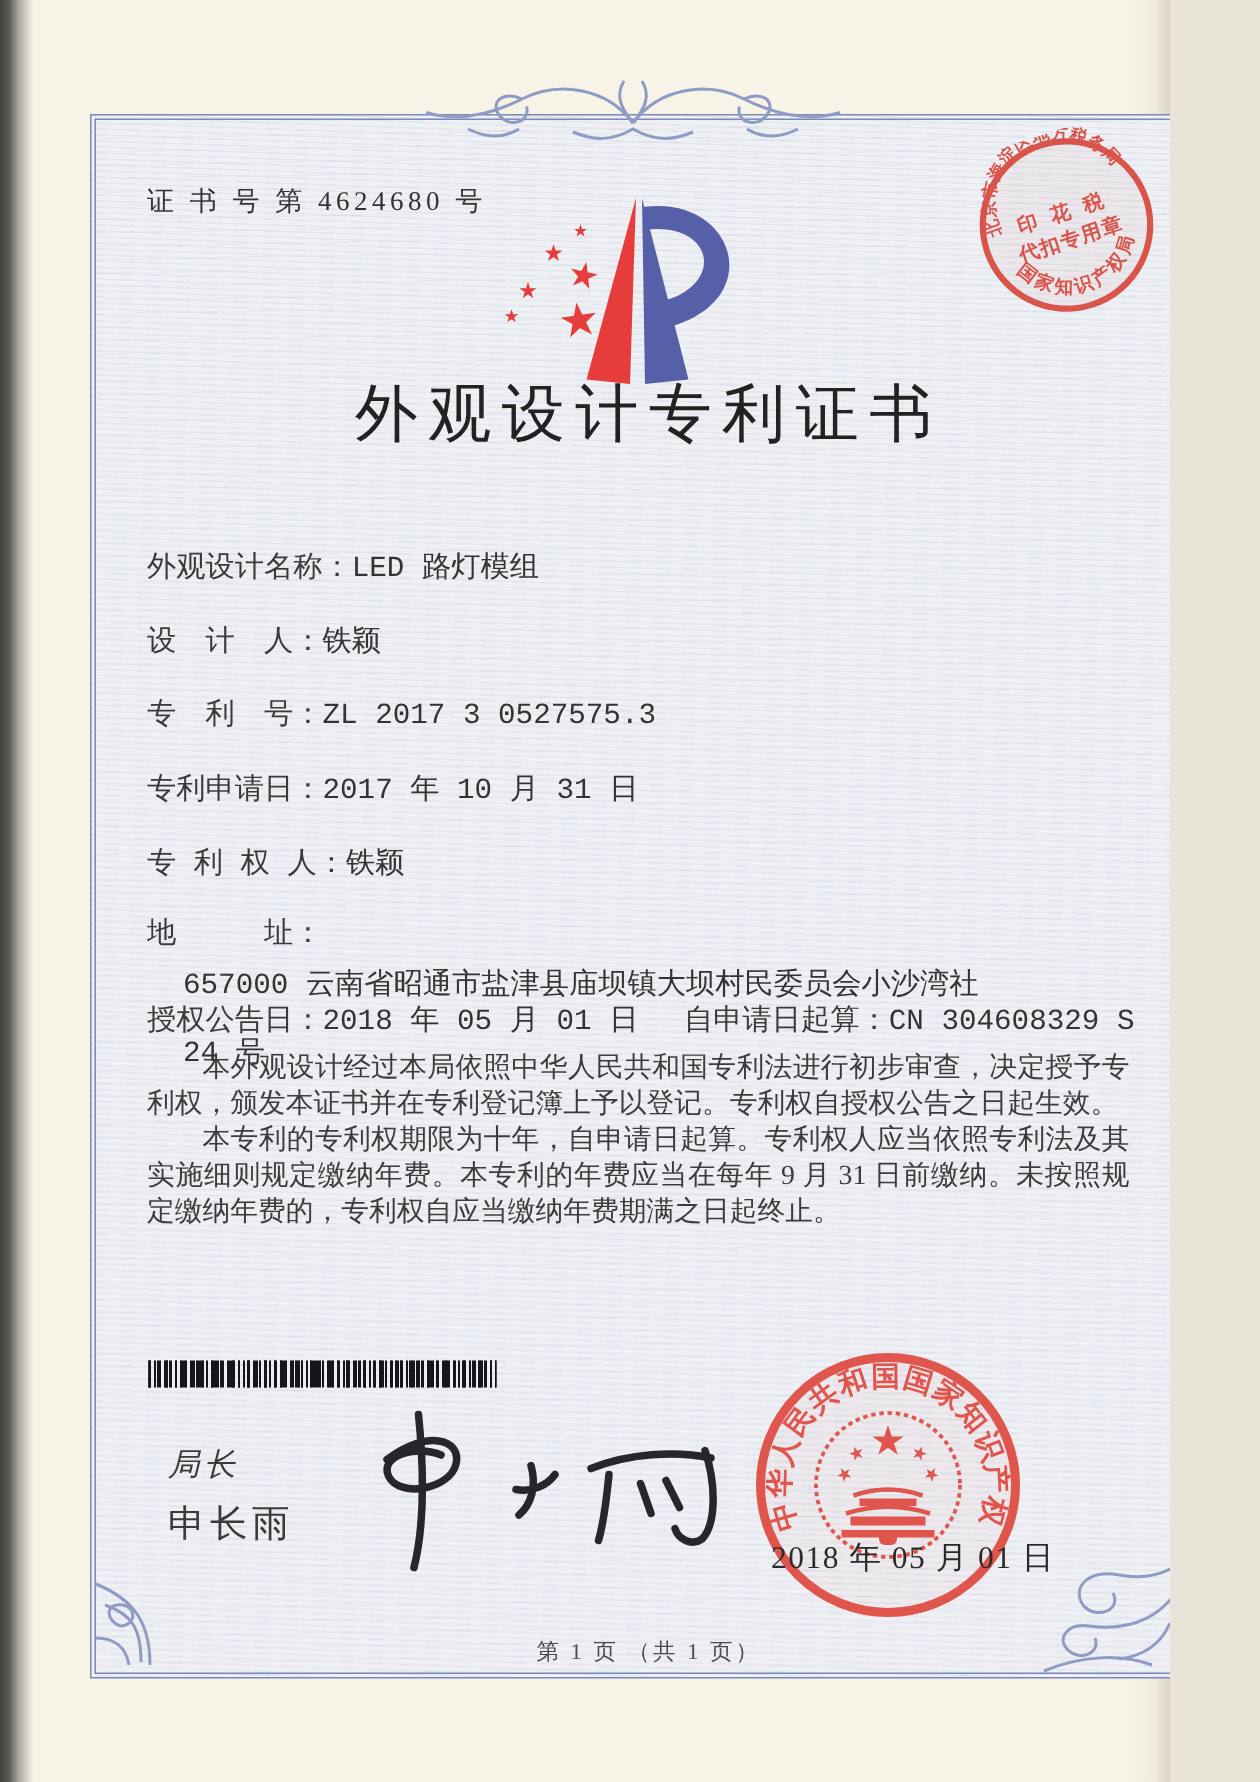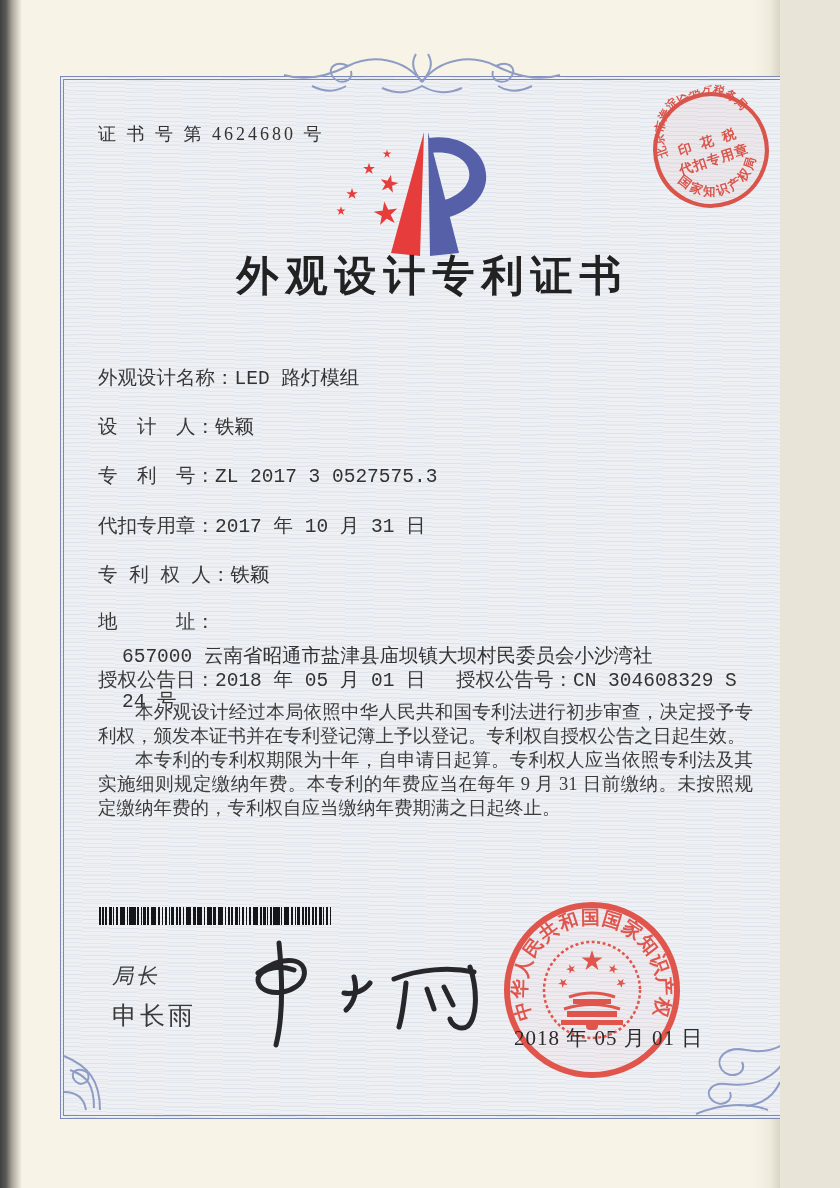--- a/index.html
+++ b/index.html
@@ -10,21 +10,21 @@
   .page-edge-right{position:absolute;right:0;top:0;bottom:0;width:28px;
     background:linear-gradient(270deg,#d9d4c4 0,#efebdc 10px,rgba(247,243,230,0) 28px);}
   .frame{position:absolute;left:60px;top:76px;width:745px;height:1043px;
     border:4px double #7b89b6;box-sizing:border-box;
     background-color:#eef0f3;
     background-image:
       repeating-linear-gradient(2deg, rgba(140,160,200,0.12) 0 1px, rgba(255,255,255,0) 1px 4px),
       repeating-linear-gradient(-1deg, rgba(140,160,200,0.07) 0 1px, rgba(255,255,255,0) 1px 9px);}
   .cert-no{position:absolute;left:34px;top:42px;font-size:18px;letter-spacing:3px;color:#333;}
   .title{position:absolute;left:0;top:168px;width:100%;text-align:center;
-    font-size:42px;font-weight:bold;letter-spacing:7px;color:#222;}
+    font-size:42px;font-weight:normal;letter-spacing:7px;color:#222;}
   .fields{position:absolute;left:34px;top:0;width:670px;font-size:19.5px;color:#3a3a3a;}
   .frow{position:absolute;left:0;white-space:nowrap;font-family:Liberation Mono, monospace;}
   .frow .flabel{color:#3a3a3a;}
   .frow .fvalue{color:#333;}
   .frow-wrap{white-space:normal;}
   .frow-wrap .flabel{display:inline-block;vertical-align:top;}
   .frow-wrap .fvalue{display:inline-block;vertical-align:top;width:540px;line-height:45px;margin-left:24px;}
   .paras{position:absolute;left:34px;top:620px;width:655px;font-size:18.5px;
     line-height:24px;color:#3c3c3c;text-align:justify;}
   .paras p{margin:0;text-indent:2em;}
@@ -97,33 +97,33 @@
       <div class="frow" style="top:284px">
         <span class="flabel">外观设计名称：</span><span class="fvalue">LED 路灯模组</span>
       </div>
       <div class="frow" style="top:333px">
         <span class="flabel">设　计　人：</span><span class="fvalue">铁颖</span>
       </div>
       <div class="frow" style="top:382px">
         <span class="flabel">专　利　号：</span><span class="fvalue">ZL 2017 3 0527575.3</span>
       </div>
       <div class="frow" style="top:432px">
-        <span class="flabel">代扣专用章：</span><span class="fvalue">2017 年 10 月 31 日</span>
+        <span class="flabel">专利申请日：</span><span class="fvalue">2017 年 10 月 31 日</span>
       </div>
       <div class="frow" style="top:481px">
         <span class="flabel">专 利 权 人：</span><span class="fvalue">铁颖</span>
       </div>
       <div class="frow frow-wrap" style="top:528px">
         <span class="flabel">地　　　址：</span><span class="fvalue">657000  云南省昭通市盐津县庙坝镇大坝村民委员会小沙湾社 24 号</span>
       </div>
       <div class="frow" style="top:586px">
         <span class="flabel">授权公告日：</span><span class="fvalue">2018 年 05 月 01 日</span>
       </div>
       <div class="frow" style="top:586px;left:358px">
-        <span class="flabel">授权公告号：</span><span class="fvalue">CN 304608329 S</span>
+        <span class="flabel">自申请日起算：</span><span class="fvalue">CN 304608329 S</span>
       </div>
     </div>
 
     <div class="paras">
       <p>本外观设计经过本局依照中华人民共和国专利法进行初步审查，决定授予专利权，颁发本证书并在专利登记簿上予以登记。专利权自授权公告之日起生效。</p>
       <p>本专利的专利权期限为十年，自申请日起算。专利权人应当依照专利法及其实施细则规定缴纳年费。本专利的年费应当在每年 9 月 31 日前缴纳。未按照规定缴纳年费的，专利权自应当缴纳年费期满之日起终止。</p>
     </div>
 
     <div class="barcode"></div>
 
@@ -164,20 +164,21 @@
           <rect x="76" y="104" width="38" height="5"></rect>
           <path d="M67,114 Q95,105 123,114" fill="none" stroke="#df4a40" stroke-width="3"></path>
           <rect x="70" y="116" width="50" height="6"></rect>
           <rect x="64" y="125" width="62" height="5"></rect>
           <rect x="89" y="125" width="12" height="10" rx="4"></rect>
         </g>
       </g>
     </svg>
     <div class="seal-date">2018 年 05 月 01 日</div>
 
+    <div class="footer">第 1 页 （共 1 页）</div>
   </div>
 
   <svg class="orn orn-top" width="292" height="58" viewBox="0 0 292 58">
     <g fill="none" stroke="#8e9cc5" stroke-width="2">
       <path d="M146,34 C128,10 96,6 72,18 C50,29 28,33 8,27"></path>
       <path d="M146,34 C164,10 196,6 220,18 C242,29 264,33 284,27"></path>
       <path d="M72,18 C60,12 50,20 57,29 C64,38 78,33 75,23"></path>
       <path d="M220,18 C232,12 242,20 235,29 C228,38 214,33 217,23"></path>
       <path d="M146,34 C138,24 134,16 140,6"></path>
       <path d="M146,34 C154,24 158,16 152,6"></path>

